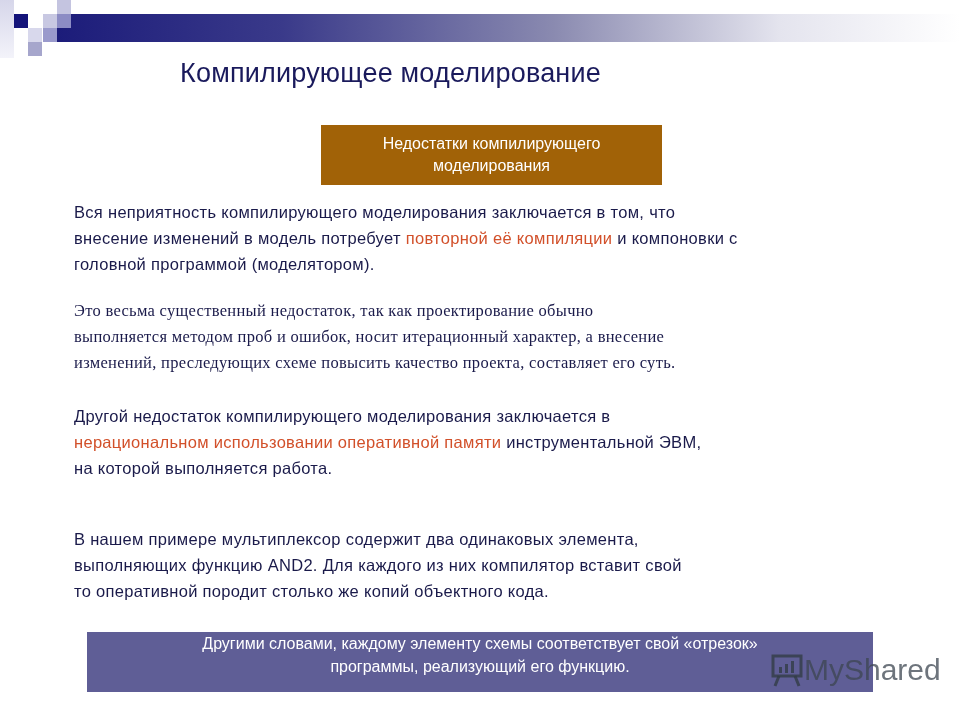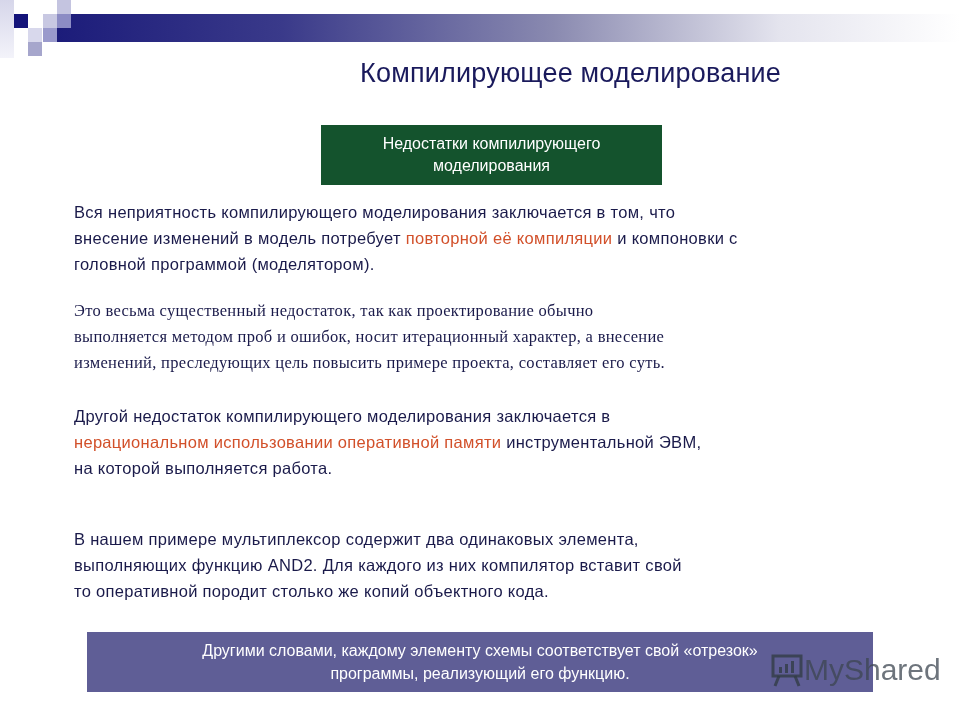--- a/index.html
+++ b/index.html
@@ -12,38 +12,38 @@
   .top-bar {
     position: absolute; left: 57px; top: 14px; width: 903px; height: 28px;
     background: linear-gradient(to right, #1c1c7a 0%, #3a3a8a 25%, #8a8ab0 55%, #e4e4ee 80%, #ffffff 100%);
   }
   .side-grad {
     position: absolute; left: 0; top: 0; width: 14px; height: 58px;
     background: linear-gradient(to bottom, #d6d6ea, #f3f3fa);
   }
   .sq { position: absolute; width: 14px; height: 14px; }
   .title {
-    position: absolute; left: 0; width: 781px; top: 58px; text-align: right;
+    position: absolute; left: 0; width: 781px; top: 58px; text-align: center;
     font-size: 27px; color: #1a1a5c; letter-spacing: 0.2px;
   }
   .subtitle-box {
     position: absolute; left: 321px; top: 125px; width: 341px; height: 60px;
-    background: #14532d; color: #ffffff; text-align: center;
+    background: #a16207; color: #ffffff; text-align: center;
     font-size: 16px; line-height: 22px; box-sizing: border-box; padding-top: 8px;
   }
   .para {
     position: absolute; left: 74px; width: 860px;
     font-size: 16.5px; line-height: 26px; color: #1a1a4a; letter-spacing: 0.3px;
   }
   .para .line { display: block; white-space: nowrap; }
   .hl { color: #d2502a; }
   .bottom-box {
     position: absolute; left: 87px; top: 632px; width: 786px; height: 60px;
     background: #5f5e96; color: #ffffff; text-align: center;
-    font-size: 16px; line-height: 23px; box-sizing: border-box; padding-top: 7px;
+    font-size: 16px; line-height: 23px; box-sizing: border-box; 
   }
   .watermark {
     position: absolute; left: 770px; top: 652px; height: 36px;
     display: flex; align-items: center; 
     color: rgba(60,70,80,0.75); font-size: 30px;
   }
   .watermark svg { display: block; }
 </style>
 </head>
 <body>
@@ -67,21 +67,21 @@
 
 <div class="para" style="top:199px;">
   <span class="line"><span>Вся неприятность компилирующего моделирования заключается в том, что</span></span>
   <span class="line"><span>внесение изменений в модель потребует </span><span class="hl">повторной её компиляции</span><span> и компоновки с</span></span>
   <span class="line"><span>головной программой (моделятором).</span></span>
 </div>
 
 <div class="para" style="top:298px;font-family:Liberation Serif, serif;">
   <span class="line">Это весьма существенный недостаток, так как проектирование обычно</span>
   <span class="line">выполняется методом проб и ошибок, носит итерационный характер, а внесение</span>
-  <span class="line">изменений, преследующих цель повысить примере проекта, составляет его суть.</span>
+  <span class="line">изменений, преследующих схеме повысить качество проекта, составляет его суть.</span>
 </div>
 
 <div class="para" style="top:403px;">
   <span class="line">Другой недостаток компилирующего моделирования заключается в</span>
   <span class="line"><span class="hl">нерациональном использовании оперативной памяти</span><span> инструментальной ЭВМ,</span></span>
   <span class="line">на которой выполняется работа.</span>
 </div>
 
 <div class="para" style="top:526px;">
   <span class="line">В нашем примере мультиплексор содержит два одинаковых элемента,</span>

